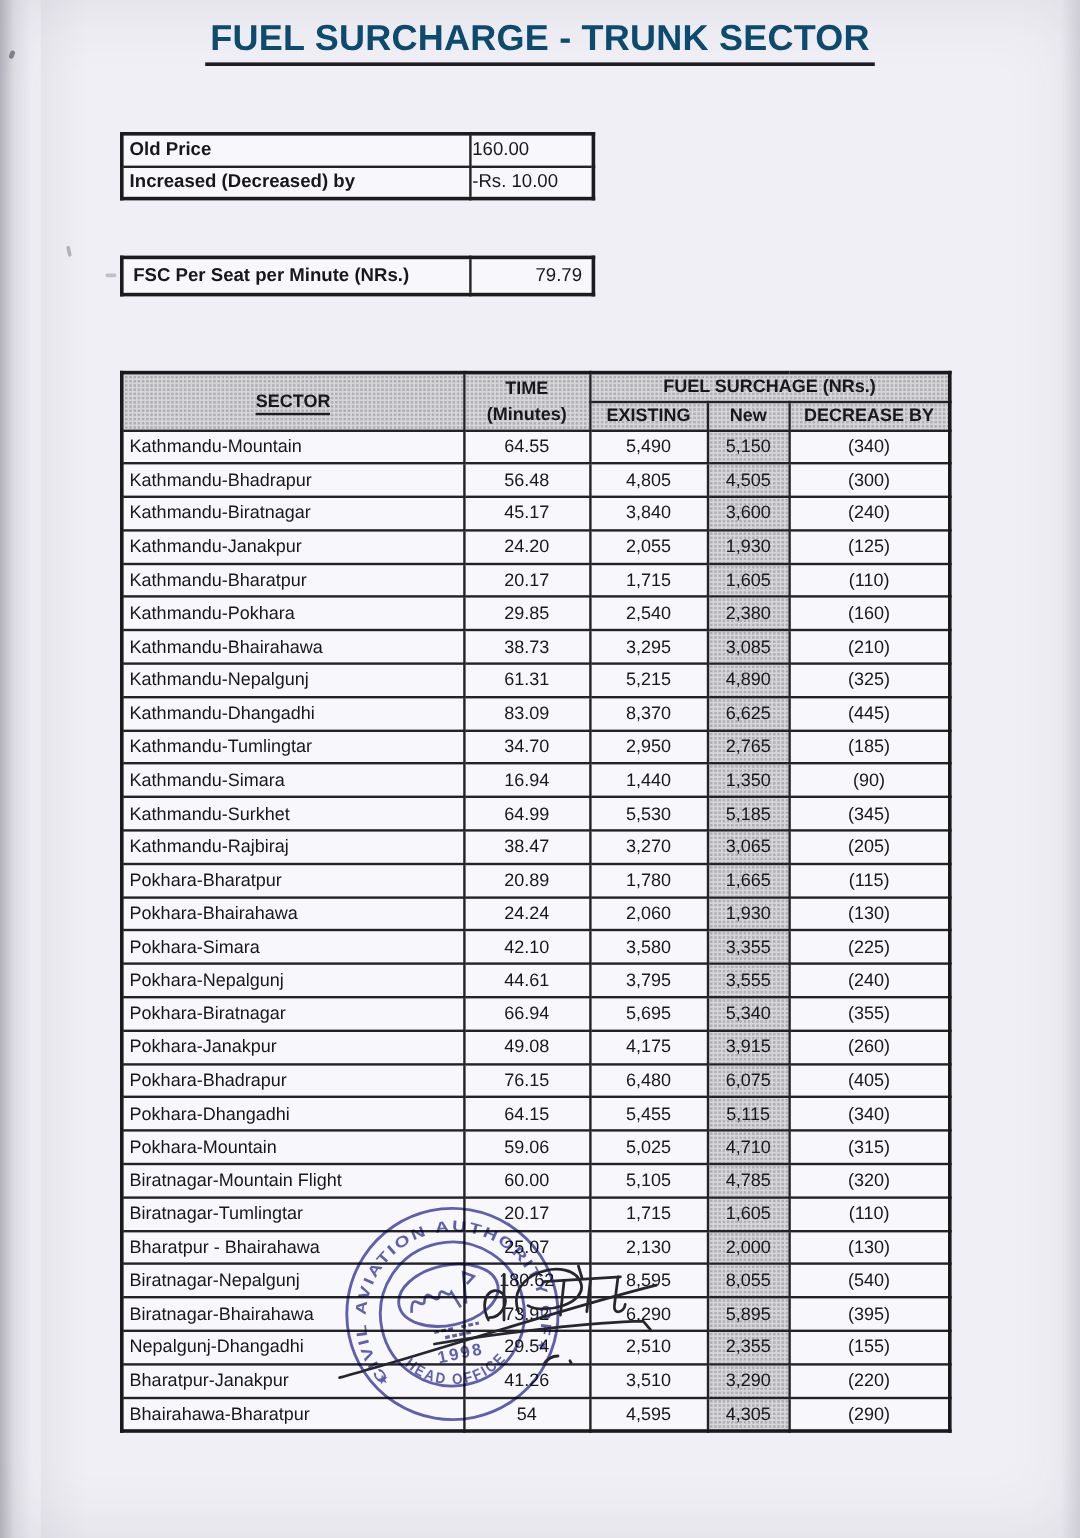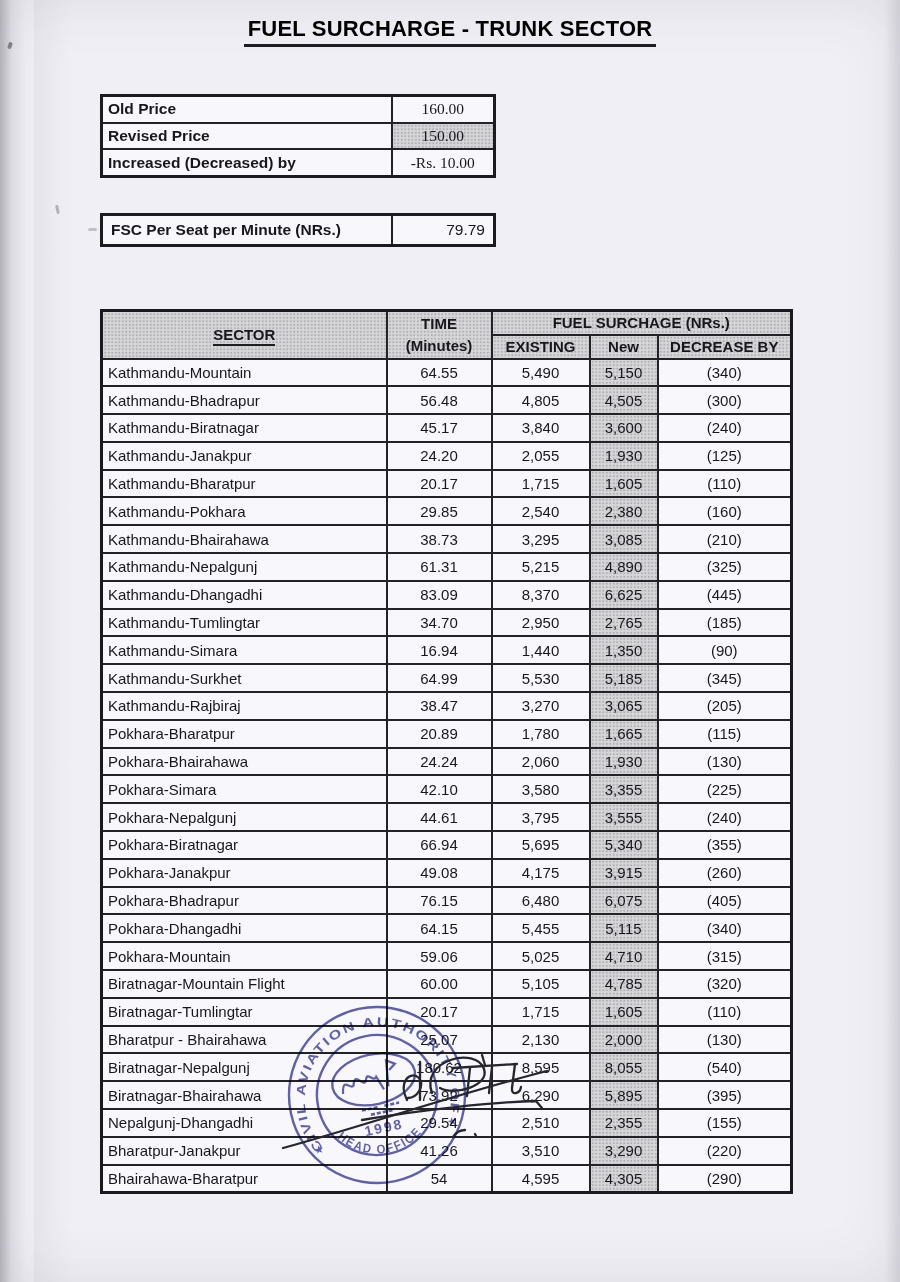--- a/index.html
+++ b/index.html
@@ -22,32 +22,32 @@
     background:linear-gradient(to right, rgba(120,118,130,.07), rgba(0,0,0,0));}
   .edge-shadow-right{position:absolute;right:0;top:0;bottom:0;width:16px;
     background:linear-gradient(to left, rgba(120,118,132,.20), rgba(0,0,0,0));}
   .speck{position:absolute;background:#6b6a72;border-radius:2px;opacity:.8;}
   .speck.s1{left:8px;top:42px;width:4px;height:7px;transform:rotate(20deg);}
   .speck.s2{left:56px;top:205px;width:3px;height:9px;transform:rotate(-12deg);opacity:.45;}
   .speck.s3{left:88px;top:228px;width:9px;height:3px;opacity:.35;}
 
   .doc-title{position:absolute;top:16px;left:0;width:900px;text-align:center;}
   .doc-title span{
-    display:inline-block;font-size:22px;font-weight:bold;color:#000000;
+    display:inline-block;font-size:30px;font-weight:bold;color:#0c4a6e;
     letter-spacing:.2px;border-bottom:3px solid #1d1d22;padding:0 4px 2px 4px;
   }
 
   table{border-collapse:collapse;table-layout:fixed;background:#f8f7fb;}
   th,td{border:2px solid #232327;color:#17171c;overflow:hidden;white-space:nowrap;}
 
   
-  #summary-table{position:absolute;left:100px;top:94px;width:393px;border:3px solid #1c1c20;}
+  #summary-table{position:absolute;left:100px;top:110px;width:393px;border:3px solid #1c1c20;}
   #summary-table td{height:22.7px;font-size:15.5px;}
   #summary-table td.lbl{font-weight:bold;text-align:left;padding-left:5px;}
-  #summary-table td.val{text-align:center;font-family:Liberation Serif, serif;}
+  #summary-table td.val{text-align:left;}
 
   
   #fsc-table{position:absolute;left:100px;top:213px;width:393px;border:3px solid #1c1c20;}
   #fsc-table td{height:26px;font-size:15.5px;}
   #fsc-table td.lbl{font-weight:bold;padding-left:8px;}
   #fsc-table td.val{text-align:right;padding-right:8px;}
 
   
   #main-table{position:absolute;left:100px;top:289px;width:690px;border:3px solid #1a1a1e;margin-top:20px;}
   #main-table th{font-size:15px;font-weight:bold;text-align:center;}
@@ -84,24 +84,20 @@
 
   <table id="summary-table">
     <colgroup>
         <col style="width:290px">
         <col style="width:103px">
       </colgroup>
     <tbody>
         <tr>
           <td class="lbl">Old Price</td>
           <td class="val">160.00</td>
-        </tr>
-        <tr>
-          <td class="lbl">Revised Price</td>
-          <td class="val shade">150.00</td>
         </tr>
         <tr>
           <td class="lbl">Increased (Decreased) by</td>
           <td class="val">-Rs. 10.00</td>
         </tr>
       </tbody>
   </table>
 
   <table id="fsc-table">
     <colgroup>

